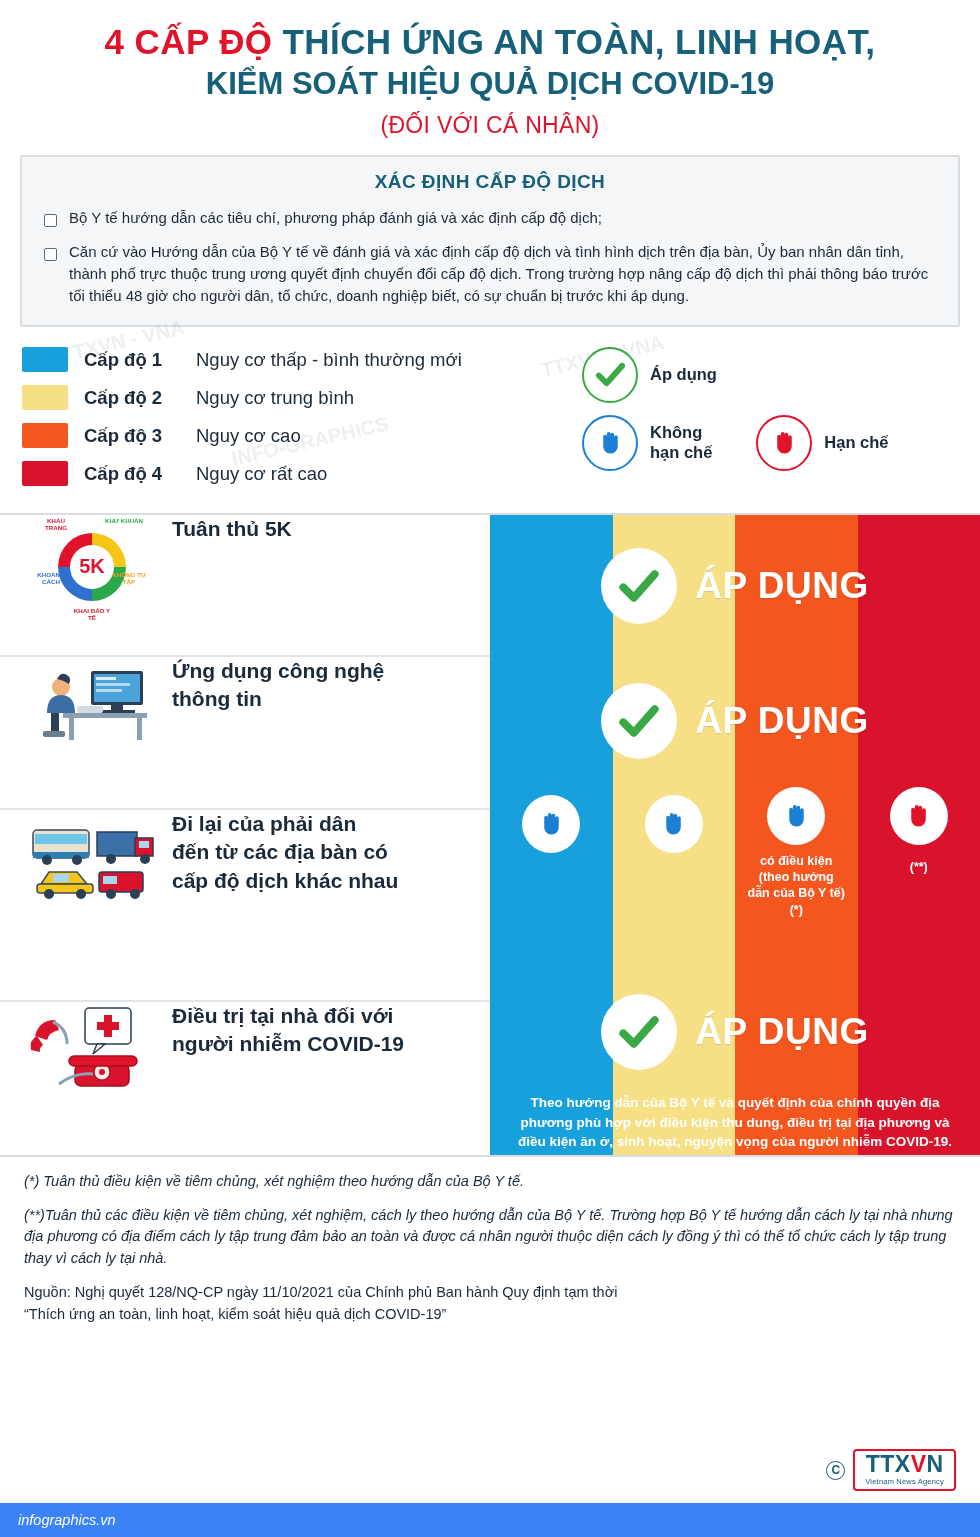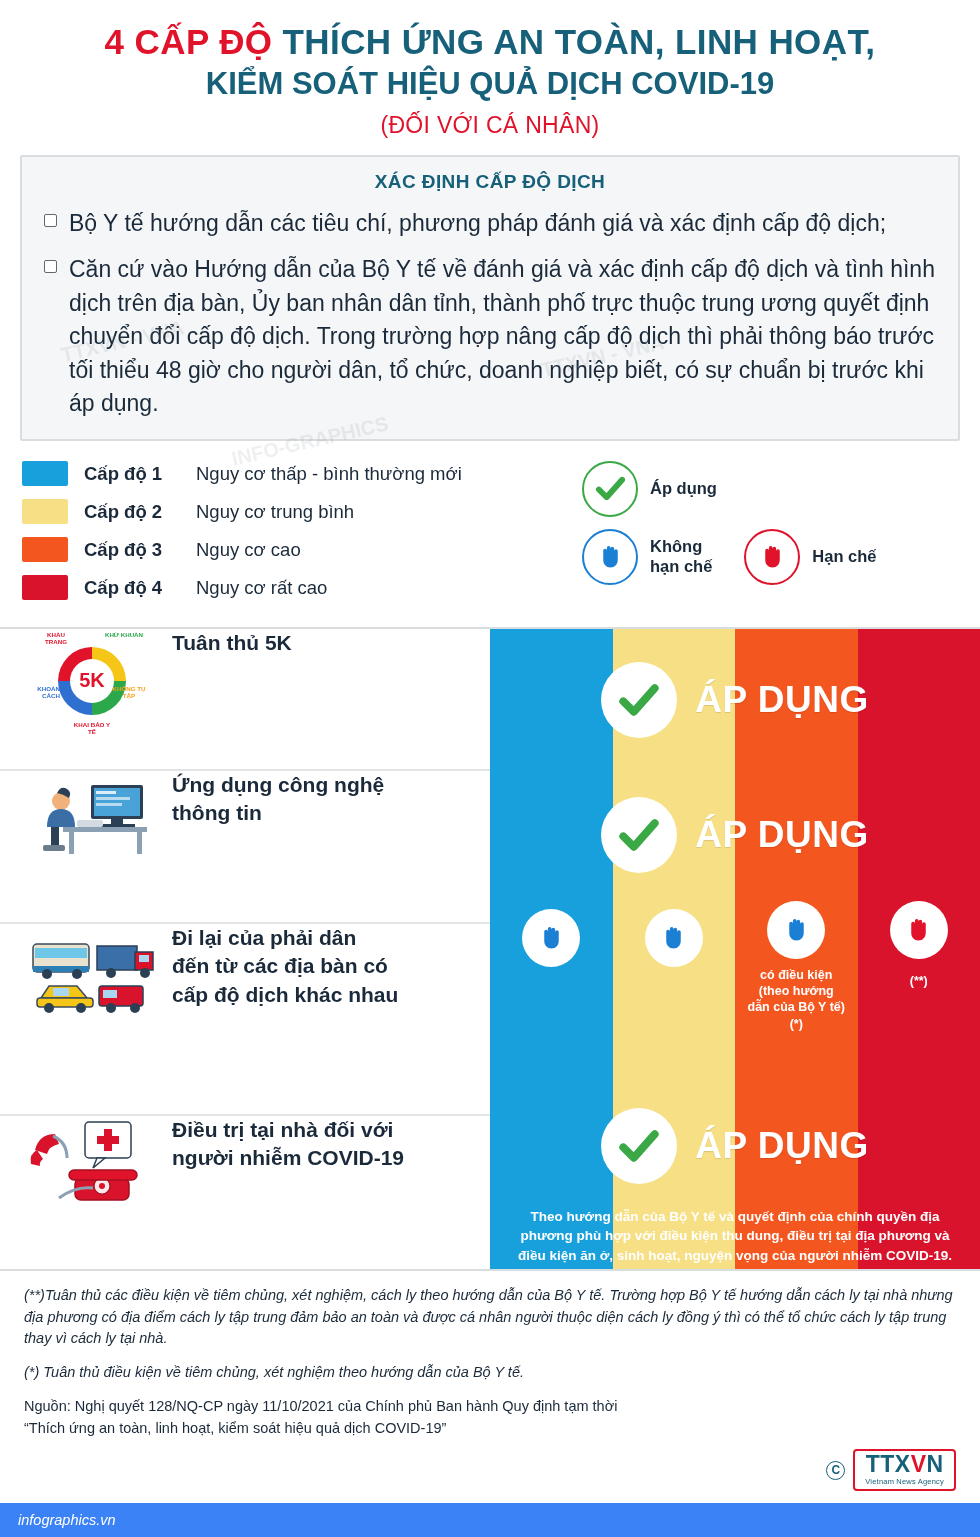--- a/index.html
+++ b/index.html
@@ -65,21 +65,21 @@
   .bullet-row:last-child { margin-bottom: 0; }
   .sqbullet {
     width: 13px; height: 13px;
     border: 1.6px solid #5d6a74;
     border-radius: 2px;
     margin: 7px 12px 0 2px;
     flex: 0 0 auto;
     background: #fff;
   }
   .bullet-text {
-    font-size: 23px;
+    font-size: 15px;
     line-height: 1.46;
     color: #1b2a3a;
   }
 
   
   .legend {
     display: flex;
     margin: 18px 22px 0 22px;
     align-items: flex-start;
   }
@@ -127,21 +127,21 @@
   .ico-label {
     padding-left: 12px;
     font-size: 16.5px;
     font-weight: bold;
     line-height: 1.2;
     color: #1b2a3a;
   }
   .legend-right-bottom {
     display: flex;
     align-items: center;
-    gap: 32px;
+    gap: 44px;
   }
 
   
   .chk { width: 31px; height: 31px; }
   .hand { width: 29px; height: 29px; }
 
   
   .matrix {
     margin-top: 16px;
     border-top: 2px solid #d9dde0;
@@ -656,22 +656,22 @@
     </div>
     <div class="row4-note" style="top:578px;">
       <div>Theo hướng dẫn của Bộ Y tế và quyết định của chính quyền địa</div>
       <div>phương phù hợp với điều kiện thu dung, điều trị tại địa phương và</div>
       <div>điều kiện ăn ở, sinh hoạt, nguyện vọng của người nhiễm COVID-19.</div>
     </div>
   </div>
 </div>
 
 <div class="notes">
+  <div class="note">(*) Tuân thủ điều kiện về tiêm chủng, xét nghiệm theo hướng dẫn của Bộ Y tế.</div>
   <div class="note">(**)Tuân thủ các điều kiện về tiêm chủng, xét nghiệm, cách ly theo hướng dẫn của Bộ Y tế. Trường hợp Bộ Y tế hướng dẫn cách ly tại nhà nhưng địa phương có địa điểm cách ly tập trung đảm bảo an toàn và được cá nhân người thuộc diện cách ly đồng ý thì có thể tổ chức cách ly tập trung thay vì cách ly tại nhà.</div>
-  <div class="note">(*) Tuân thủ điều kiện về tiêm chủng, xét nghiệm theo hướng dẫn của Bộ Y tế.</div>
   <div class="source">Nguồn: Nghị quyết 128/NQ-CP ngày 11/10/2021 của Chính phủ Ban hành Quy định tạm thời</div>
   <div class="source" style="margin-top:0;">“Thích ứng an toàn, linh hoạt, kiểm soát hiệu quả dịch COVID-19”</div>
 </div>
 
 <div class="ttxvn">
   <div class="ttxvn-c">C</div>
   <div class="ttxvn-box">
     <div class="ttxvn-main">
       <span>TTX</span><span class="v">V</span><span>N</span>
     </div>

